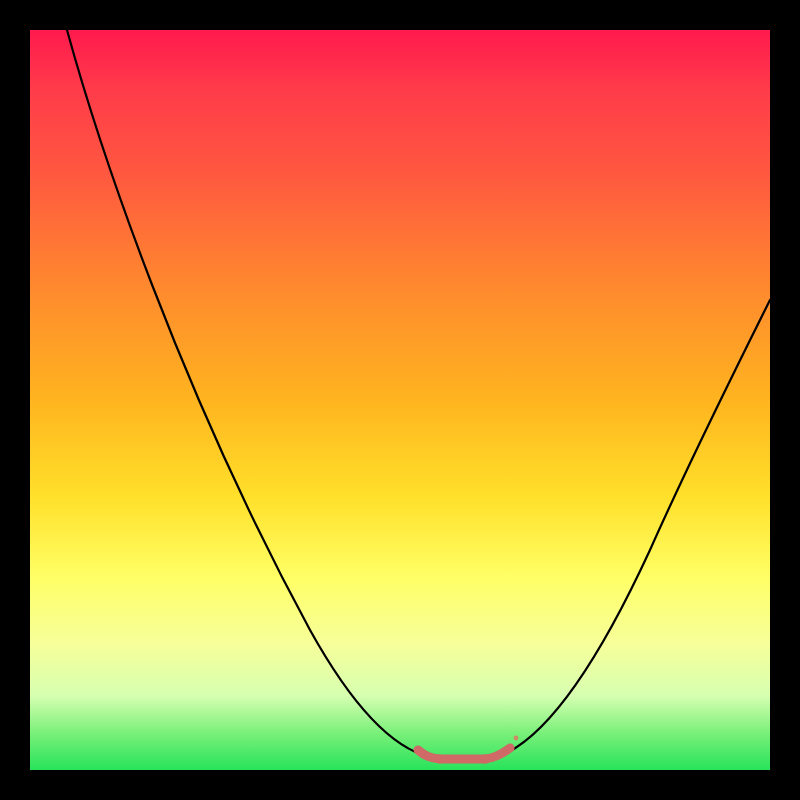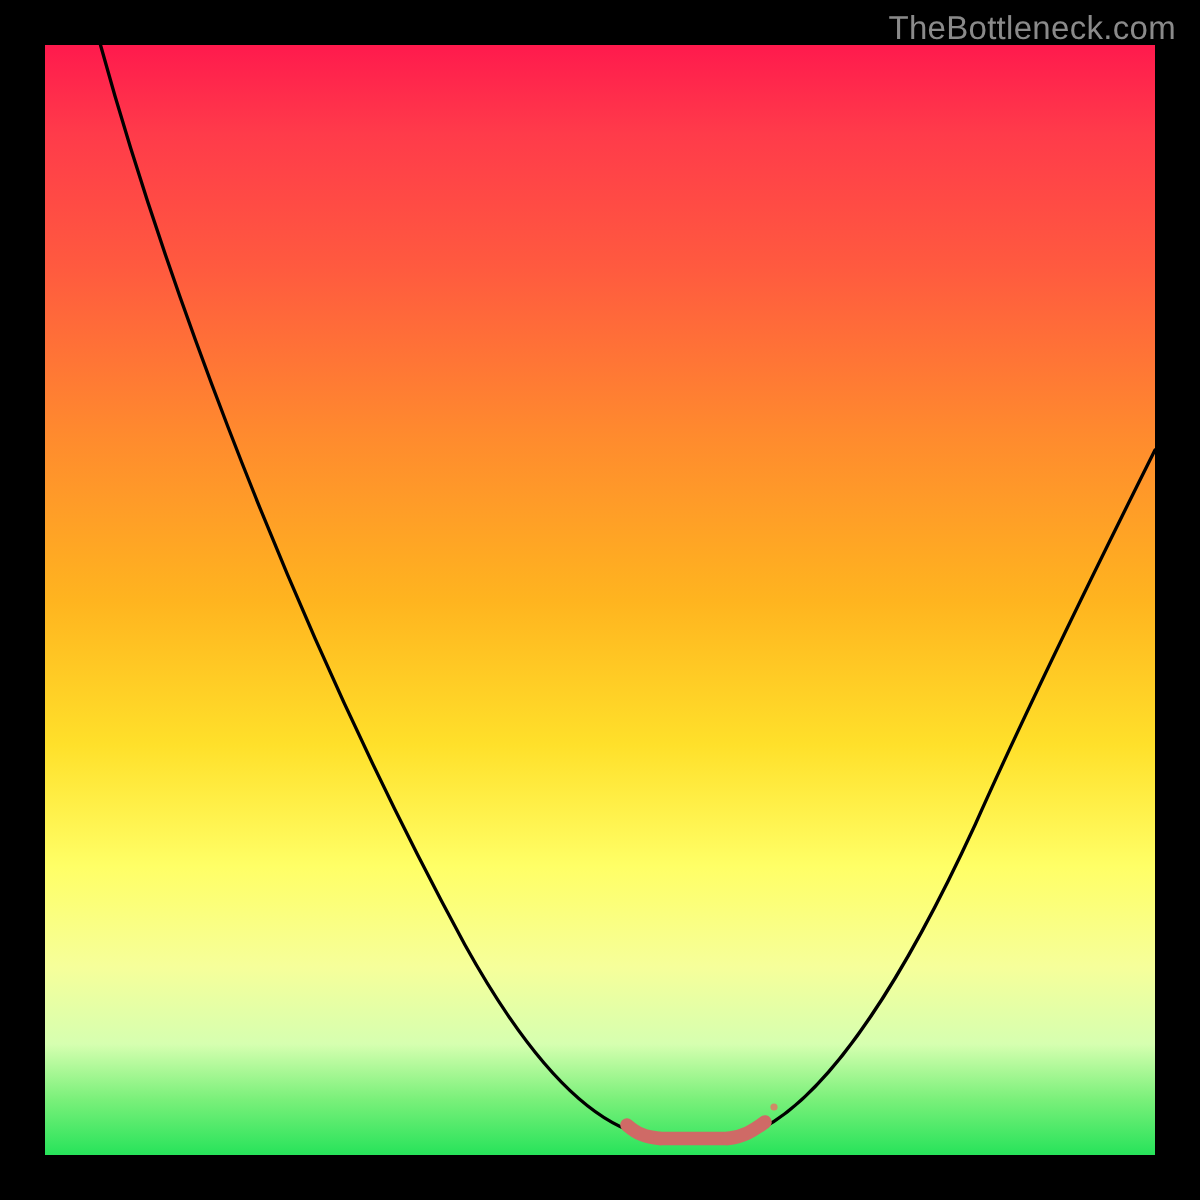--- a/index.html
+++ b/index.html
@@ -55,21 +55,20 @@
     width: 740px;
     height: 740px;
     overflow: visible;
   }
 </style>
 </head>
 <body>
 
 <div class="frame">
 
-  <div class="attribution">TheBottleneck.com</div>
 
   <div class="plot-area">
     <svg class="curve" viewBox="0 0 740 740" preserveAspectRatio="none">
 
       <path fill="none" stroke="#000" stroke-width="2.2" stroke-linecap="round" d="M 37 0
                C 70 120, 150 360, 280 600
                C 330 690, 370 720, 400 727
                L 400 727
                C 408 729, 460 729, 470 726
                C 510 710, 560 650, 620 520

